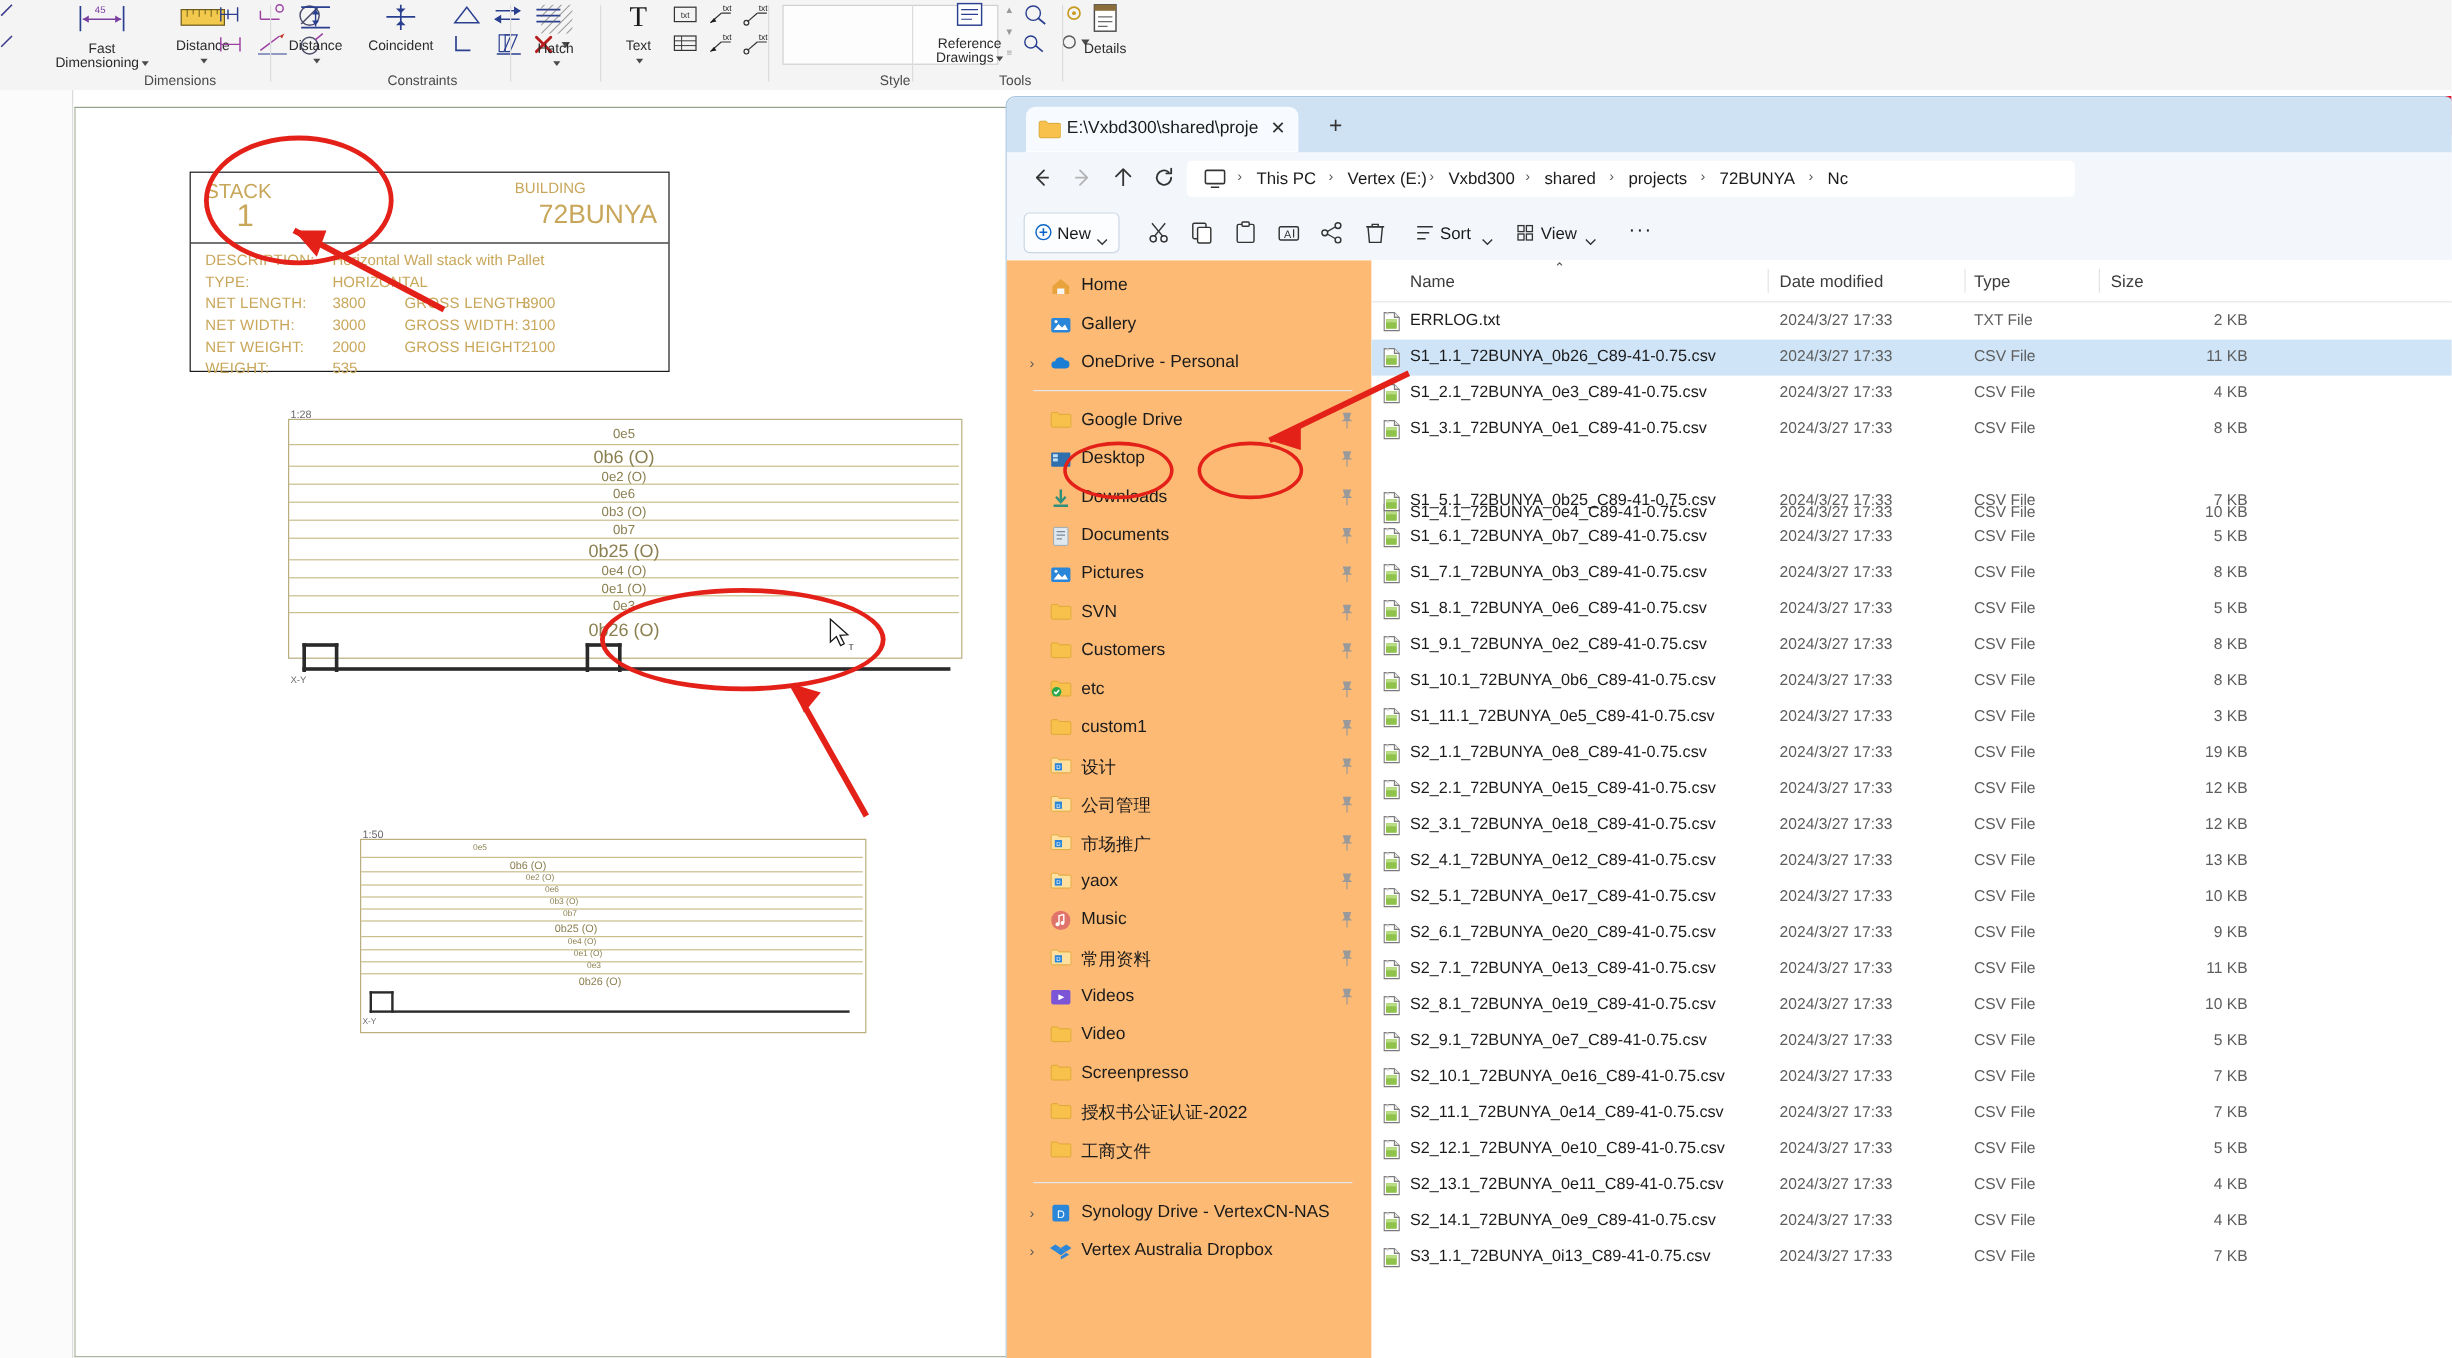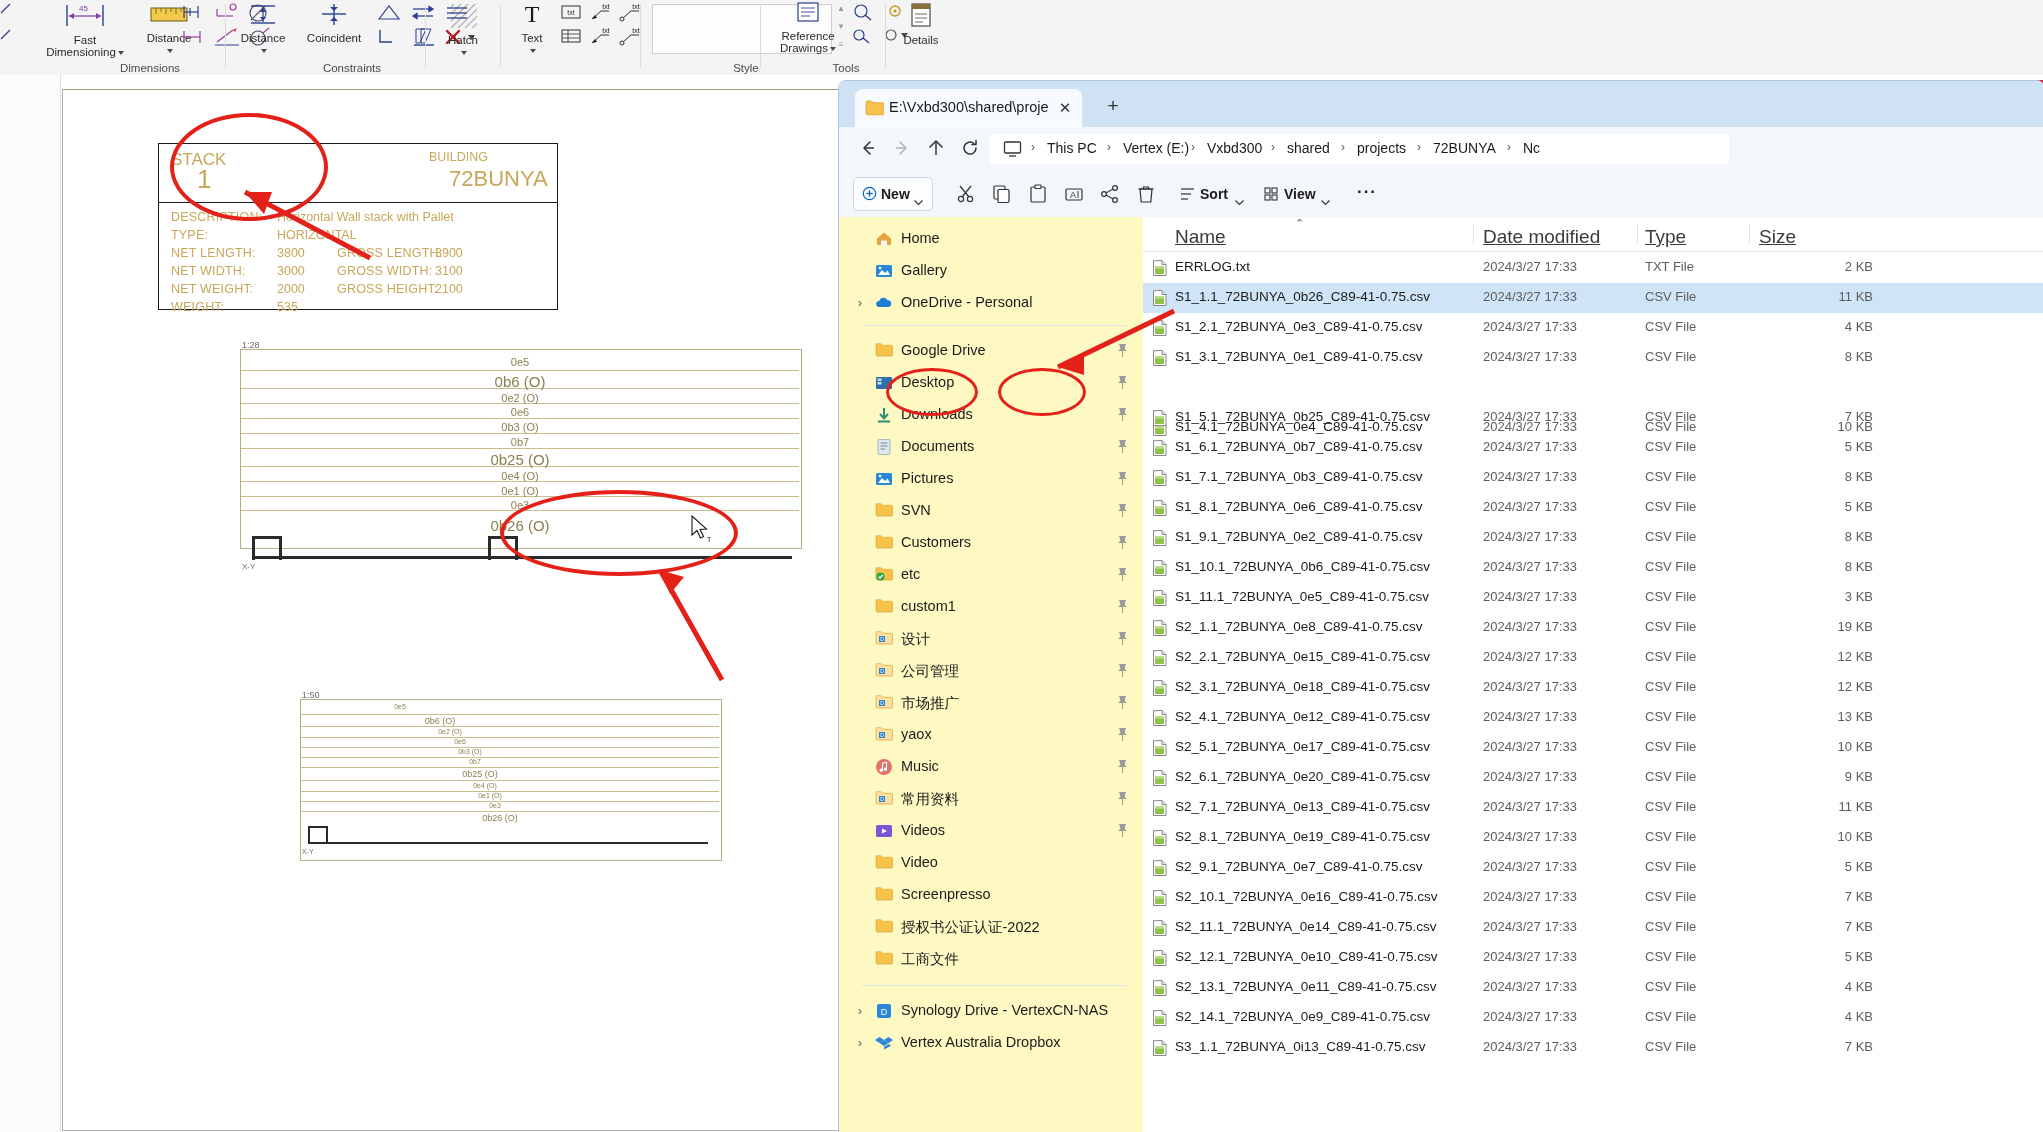--- a/index.html
+++ b/index.html
@@ -96,40 +96,40 @@
   .exp-navbar { position:absolute; left:0; top:46px; width:1205px; height:44px; background:#f3f6fb; }
   .nav-ico { position:absolute; top:10px; width:24px; height:24px; }
   .crumbbar { position:absolute; left:150px; top:7px; width:740px; height:30px;
               background:#ffffff; border-radius:4px; }
   .crumb { position:absolute; top:6px; font-size:14px; color:#1b1b1b; white-space:nowrap; }
   .crumb-sep { position:absolute; top:6px; font-size:12px; color:#5a5a5a; }
 
   
   .exp-toolbar { position:absolute; left:0; top:90px; width:1205px; height:46px; background:#f3f6fb; }
   .tb-btn { position:absolute; top:8px; height:30px; border-radius:4px; }
-  .tb-btn-lbl { position:absolute; font-size:14px; color:#1b1b1b; white-space:nowrap;font-weight:bold; }
+  .tb-btn-lbl { position:absolute; font-size:14px; color:#1b1b1b; white-space:nowrap; }
   .new-btn { position:absolute; left:14px; top:6px; width:78px; height:32px;
              border:1px solid #cdd8e4; border-radius:5px; background:#fbfdff; }
 
   
   .exp-body { position:absolute; left:0; top:136px; width:1205px; height:916px; background:#ffffff; }
-  .exp-nav { position:absolute; left:0; top:0; width:304px; height:916px; background:#fef9c3; }
+  .exp-nav { position:absolute; left:0; top:0; width:304px; height:916px; background:#fdba74; }
   .nav-item { position:absolute; left:0; width:304px; height:32px; }
   .nav-chev { position:absolute; left:14px; top:9px; width:14px; height:14px;
               font-size:12px; color:#5a5a5a; line-height:14px; text-align:center;}
   .nav-ic { position:absolute; left:36px; top:7px; width:18px; height:18px; }
   .nav-lbl { position:absolute; left:62px; top:7px; font-size:14.5px; color:#1b1b1b; white-space:nowrap;}
   .nav-pin { position:absolute; left:277px; top:8px; width:14px; height:16px; }
   .nav-div { position:absolute; left:22px; width:266px; height:1px; background:#e1e6ec; }
 
   
   .exp-list { position:absolute; left:304px; top:0; width:901px; height:916px; background:#ffffff; }
   .col-head { position:absolute; left:0; top:0; width:901px; height:34px;
               border-bottom:1px solid #e6e6e6; }
-  .col-h { position:absolute; top:9px; font-size:19px; color:#3b3b3b;text-decoration:underline; }
+  .col-h { position:absolute; top:9px; font-size:14px; color:#3b3b3b; }
   .col-sort { position:absolute; top:0px; font-size:11px; color:#5a5a5a; }
   .col-line { position:absolute; top:7px; width:1px; height:20px; background:#e4e4e4; }
   .row { position:absolute; left:0; width:901px; height:30px; }
   .row.sel { background:#cfe4f7; }
   .row-ic { position:absolute; left:8px; top:6px; width:18px; height:18px; }
   .row-name { position:absolute; left:32px; top:6px; font-size:13.5px; color:#1b1b1b; white-space:nowrap;}
   .row-date { position:absolute; left:340px; top:6px; font-size:13px; color:#5d5d5d; white-space:nowrap;}
   .row-type { position:absolute; left:502px; top:6px; font-size:13px; color:#5d5d5d; white-space:nowrap;}
   .row-size { position:absolute; left:560px; top:6px; width:170px; text-align:right;
               font-size:13px; color:#5d5d5d; white-space:nowrap;}

